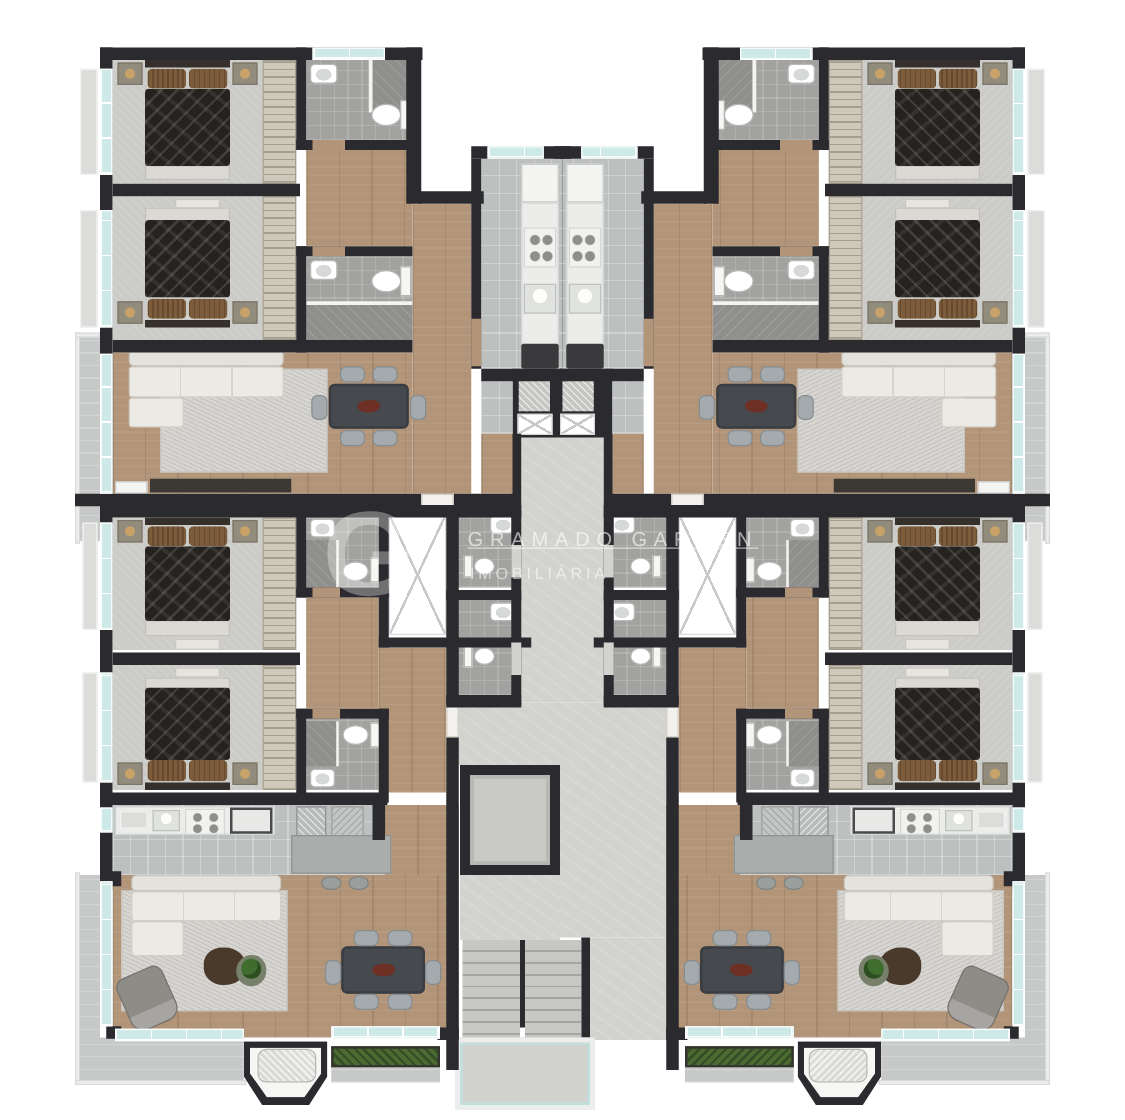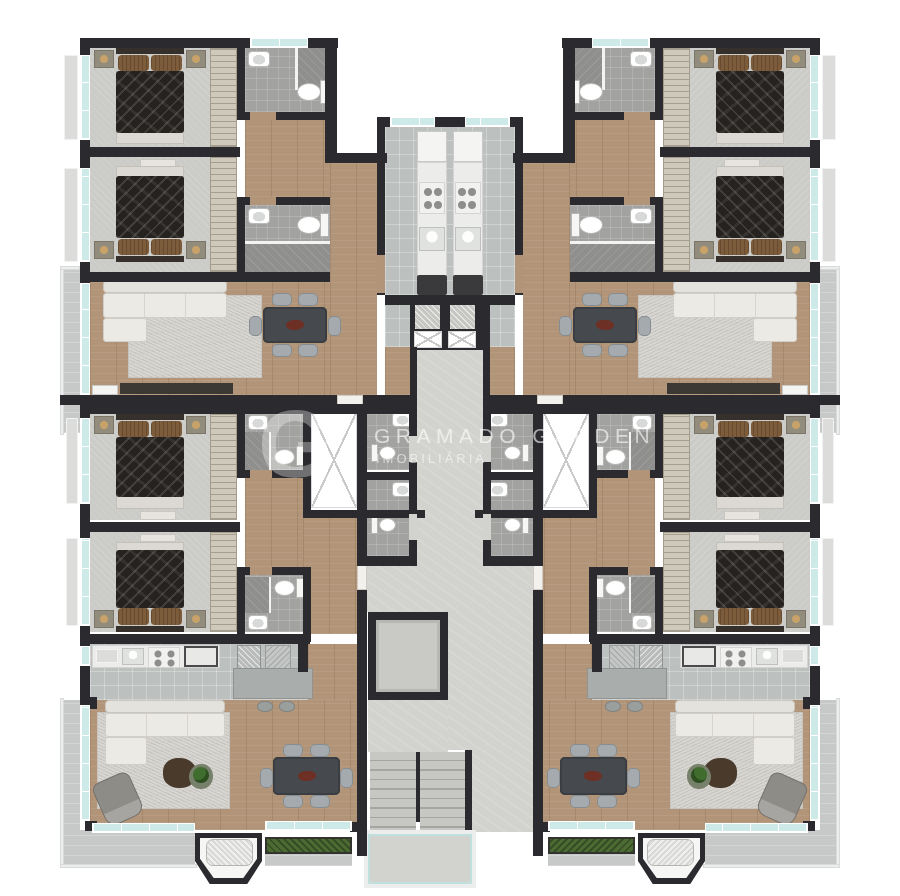--- a/index.html
+++ b/index.html
@@ -107,22 +107,22 @@
       box-shadow:inset 0 0 0 2px #bfe0dd;}
   .grillbay{position:absolute;}
   .grillbay .gb-out{position:absolute;left:0;top:0;width:100%;height:100%;background:var(--wall);
       clip-path:polygon(0 0,100% 0,100% 55%,78% 100%,22% 100%,0 55%);}
   .grillbay .gb-in{position:absolute;left:5px;top:5px;right:5px;bottom:6px;background:#f6f6f4;
       clip-path:polygon(0 0,100% 0,100% 52%,76% 100%,24% 100%,0 52%);}
   .grillbay .gb-grill{position:absolute;left:11px;top:6px;width:45px;height:25px;border:1px solid #b5b5b3;
       border-radius:7px;background:repeating-linear-gradient(45deg,#d9d9d7 0 2px,#efefed 2px 4px);}
   .mirror{transform:scaleX(-1);}
   .wm-logo{position:absolute;color:rgba(255,255,255,.33);font-weight:bold;z-index:50;line-height:1;}
-  .wm-brand{position:absolute;color:rgba(255,255,255,.60);letter-spacing:5.5px;font-size:21px;
-      font-weight:500;z-index:50;white-space:nowrap;}
+  .wm-brand{position:absolute;color:rgba(255,255,255,.60);letter-spacing:5.5px;font-size:16px;
+      font-weight:500;z-index:50;white-space:nowrap;text-decoration:underline;}
   .wm-tag{position:absolute;color:rgba(255,255,255,.55);letter-spacing:3px;font-size:13px;
       font-weight:400;z-index:50;white-space:nowrap;}
 </style>
 </head>
 <body>
 
 <div id="plan">
 
   <div>
     <div class="conc" style="left:417px;top:347px;width:66px;height:215px"></div>

